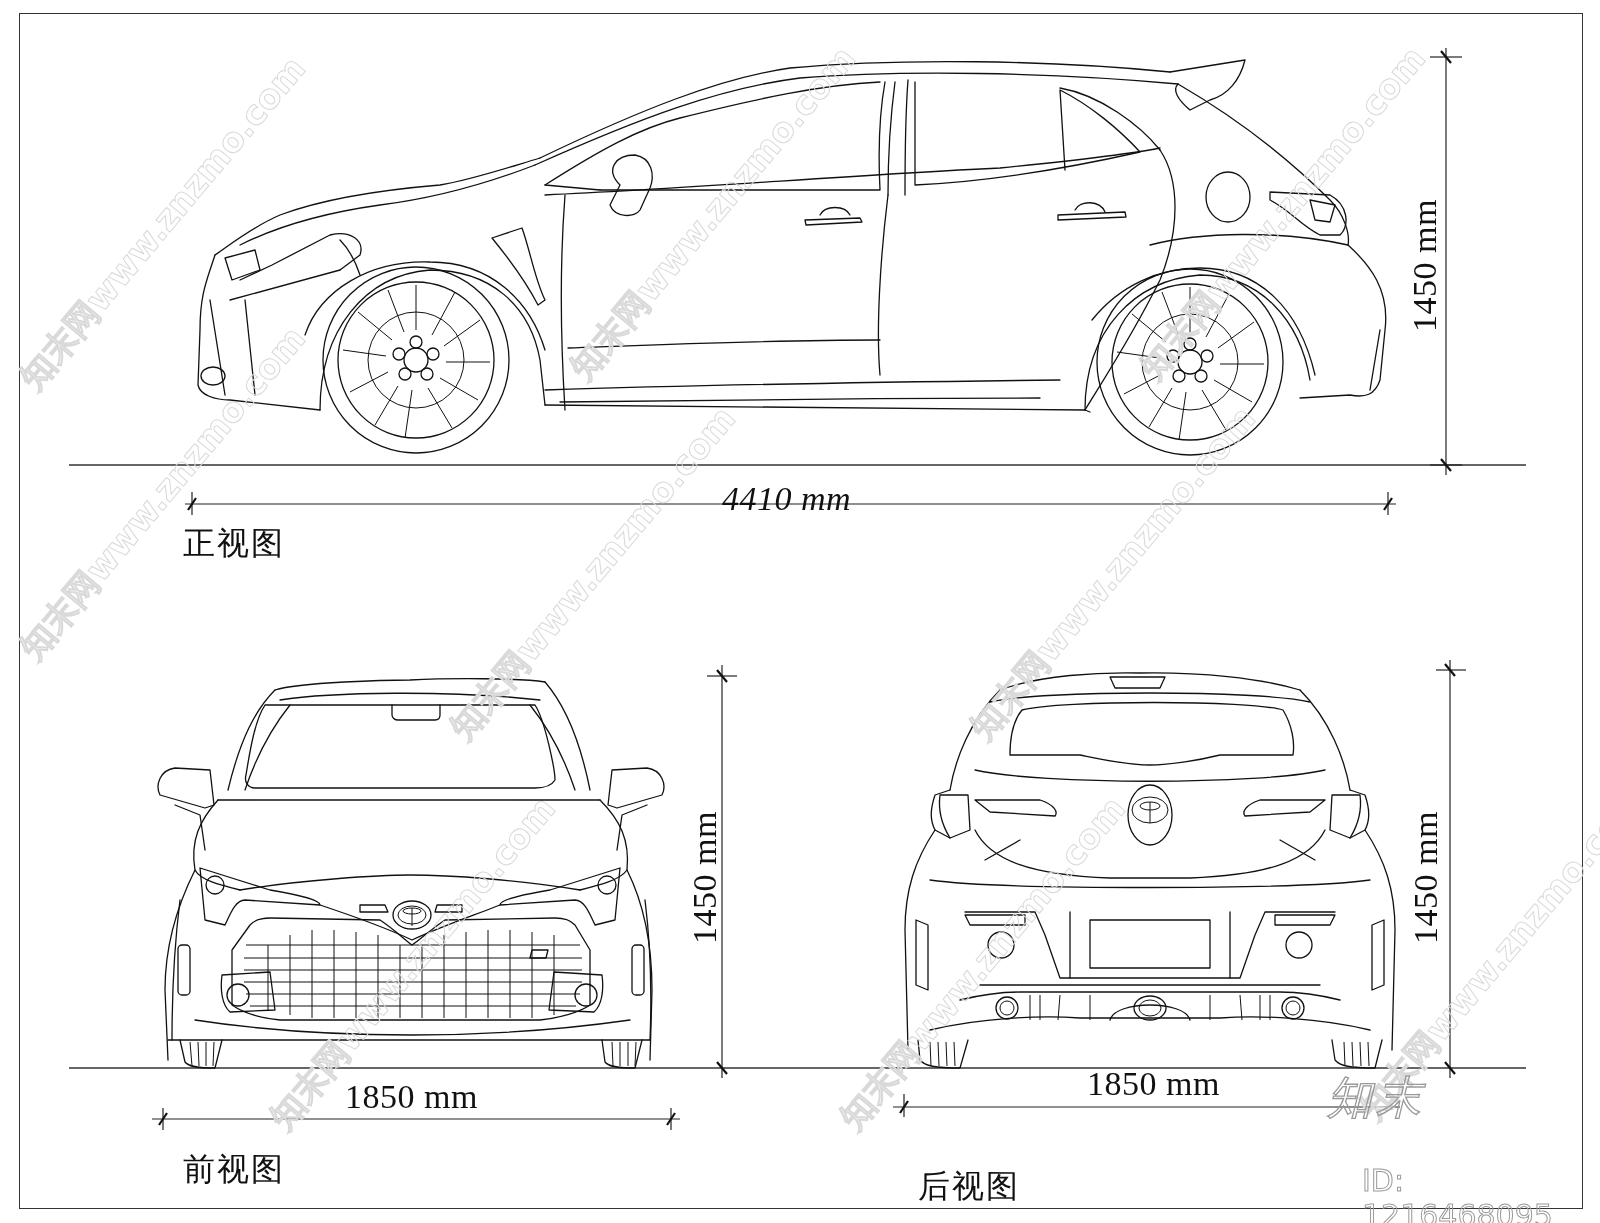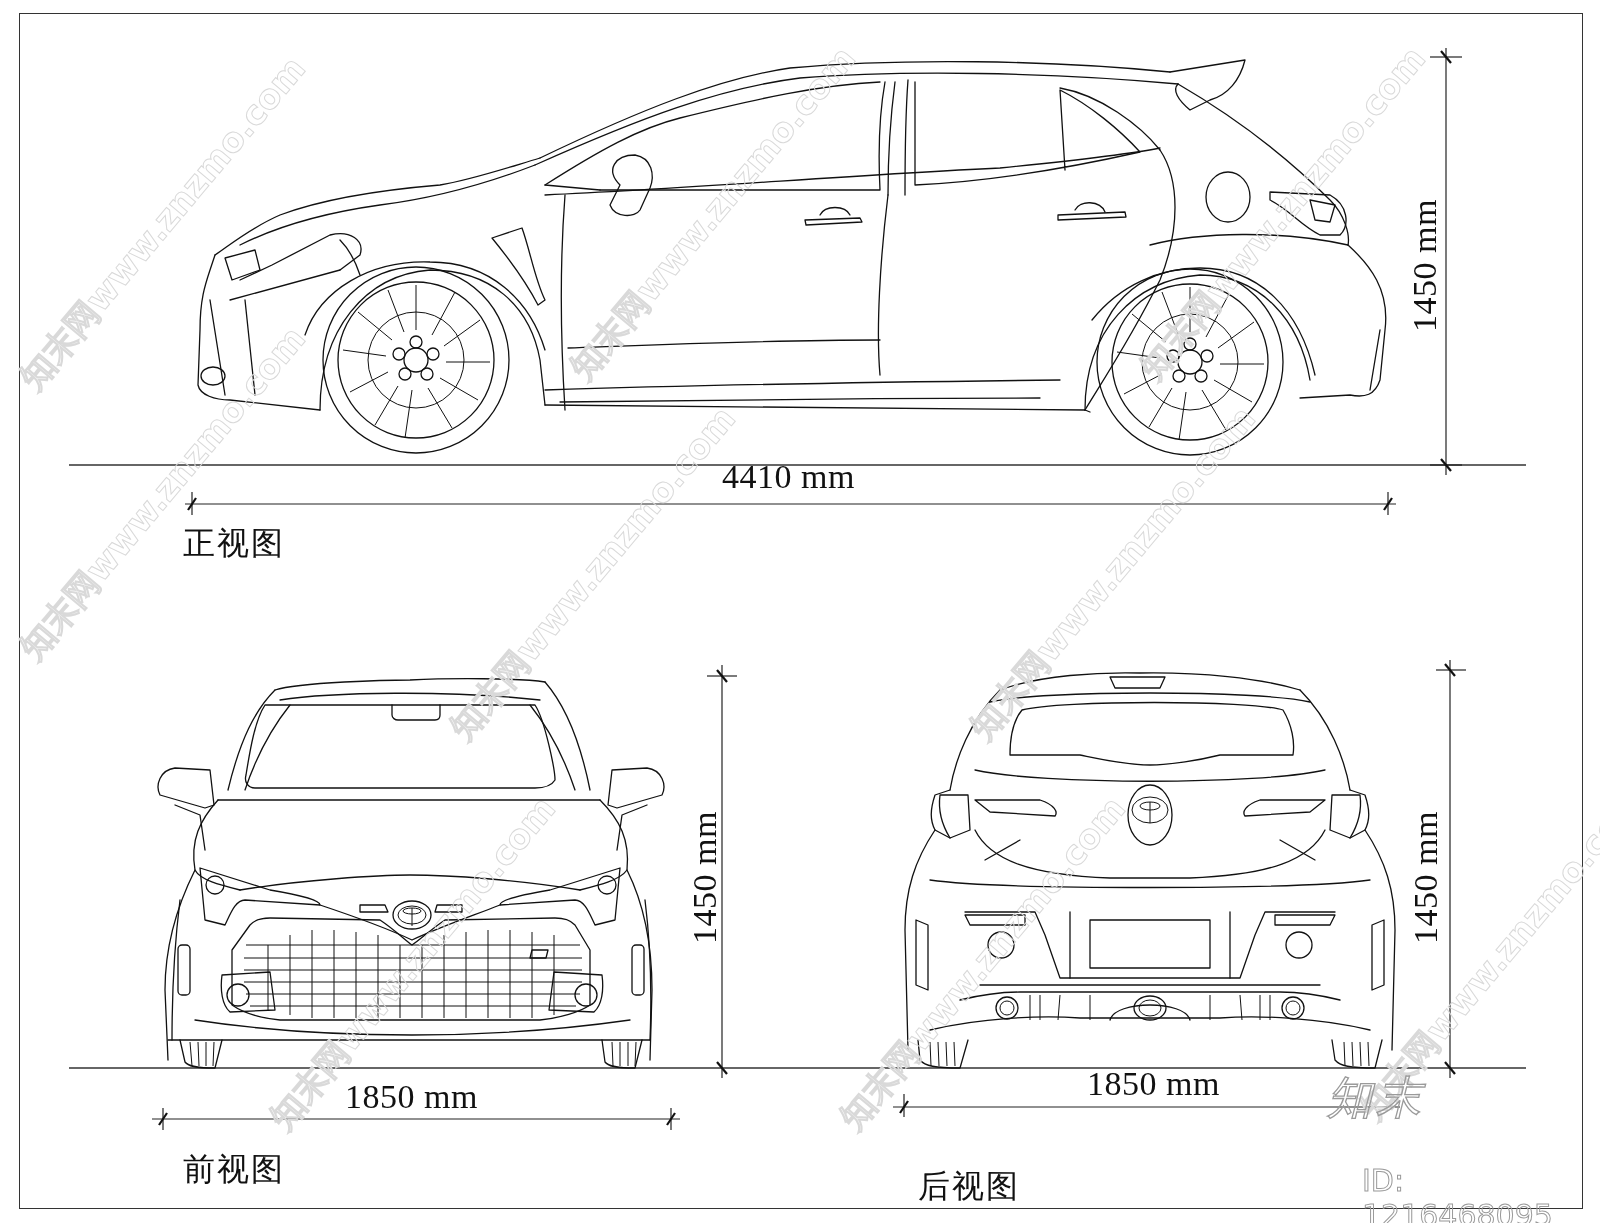--- a/index.html
+++ b/index.html
@@ -365,21 +365,21 @@
 <div class="wm" style="left:10px; top:370px;">知末网www.znzmo.com</div>
 <div class="wm" style="left:560px; top:360px;">知末网www.znzmo.com</div>
 <div class="wm" style="left:1130px; top:360px;">知末网www.znzmo.com</div>
 <div class="wm" style="left:10px; top:640px;">知末网www.znzmo.com</div>
 <div class="wm" style="left:440px; top:720px;">知末网www.znzmo.com</div>
 <div class="wm" style="left:960px; top:720px;">知末网www.znzmo.com</div>
 <div class="wm" style="left:260px; top:1110px;">知末网www.znzmo.com</div>
 <div class="wm" style="left:830px; top:1110px;">知末网www.znzmo.com</div>
 <div class="wm" style="left:1350px; top:1100px;">知末网www.znzmo.com</div>
 
-<div class="dimtext" style="left:722px; top:458px;">4410 mm</div>
+<div class="dimtext" style="left:722px; top:480px;font-style:italic;">4410 mm</div>
 <div class="dimtext vert" style="left:1406px; top:332px;">1450 mm</div>
 <div class="dimtext" style="left:345px; top:1078px;">1850 mm</div>
 <div class="dimtext vert" style="left:686px; top:944px;">1450 mm</div>
 <div class="dimtext" style="left:1087px; top:1065px;">1850 mm</div>
 <div class="dimtext vert" style="left:1407px; top:944px;">1450 mm</div>
 
 <div class="label" style="left:183px; top:522px;">正视图</div>
 <div class="label" style="left:183px; top:1148px;text-align:right;">前视图</div>
 <div class="label" style="left:918px; top:1165px;">后视图</div>
 

